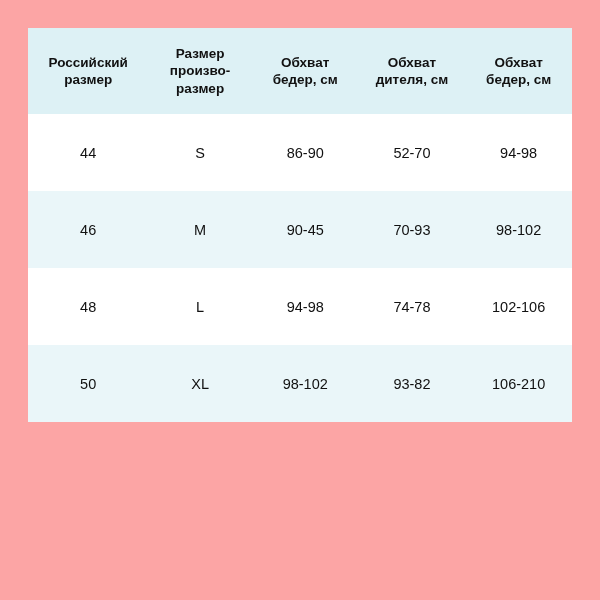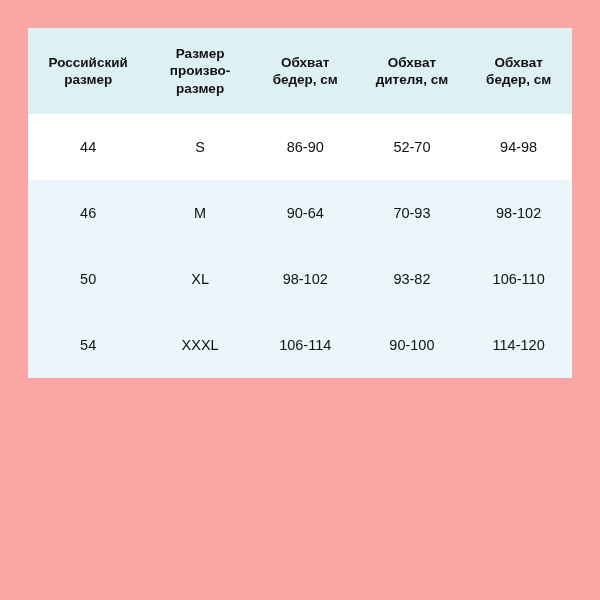--- a/index.html
+++ b/index.html
@@ -38,21 +38,21 @@
     font-size: 13.5px;
     font-weight: bold;
     line-height: 1.28;
     height: 78px;
     color: #111111;
     padding: 4px 2px;
   }
   table.size-table tbody td {
     font-size: 14.5px;
     font-weight: normal;
-    height: 66px;
+    height: 77px;
     color: #111111;
   }
   table.size-table tbody tr.row-alt td {
     background: #eaf6f9;
     text-align: center;
   }
   table.size-table tbody tr.row-plain td {
     background: #ffffff;
   }
   .col-1 { width: 22.2%; }
@@ -98,33 +98,33 @@
       <tr class="row-plain">
         <td>44</td>
         <td>S</td>
         <td>86-90</td>
         <td>52-70</td>
         <td>94-98</td>
       </tr>
       <tr class="row-alt">
         <td>46</td>
         <td>M</td>
-        <td>90-64</td>
+        <td>90-45</td>
         <td>70-93</td>
         <td>98-102</td>
+      </tr>
+      <tr class="row-plain">
+        <td>48</td>
+        <td>L</td>
+        <td>94-98</td>
+        <td>74-78</td>
+        <td>102-106</td>
       </tr>
       <tr class="row-alt">
         <td>50</td>
         <td>XL</td>
         <td>98-102</td>
         <td>93-82</td>
-        <td>106-110</td>
-      </tr>
-      <tr class="row-alt">
-        <td>54</td>
-        <td>XXXL</td>
-        <td>106-114</td>
-        <td>90-100</td>
-        <td>114-120</td>
+        <td>106-210</td>
       </tr>
     </tbody>
   </table>
 </div>
 
 </body></html>

